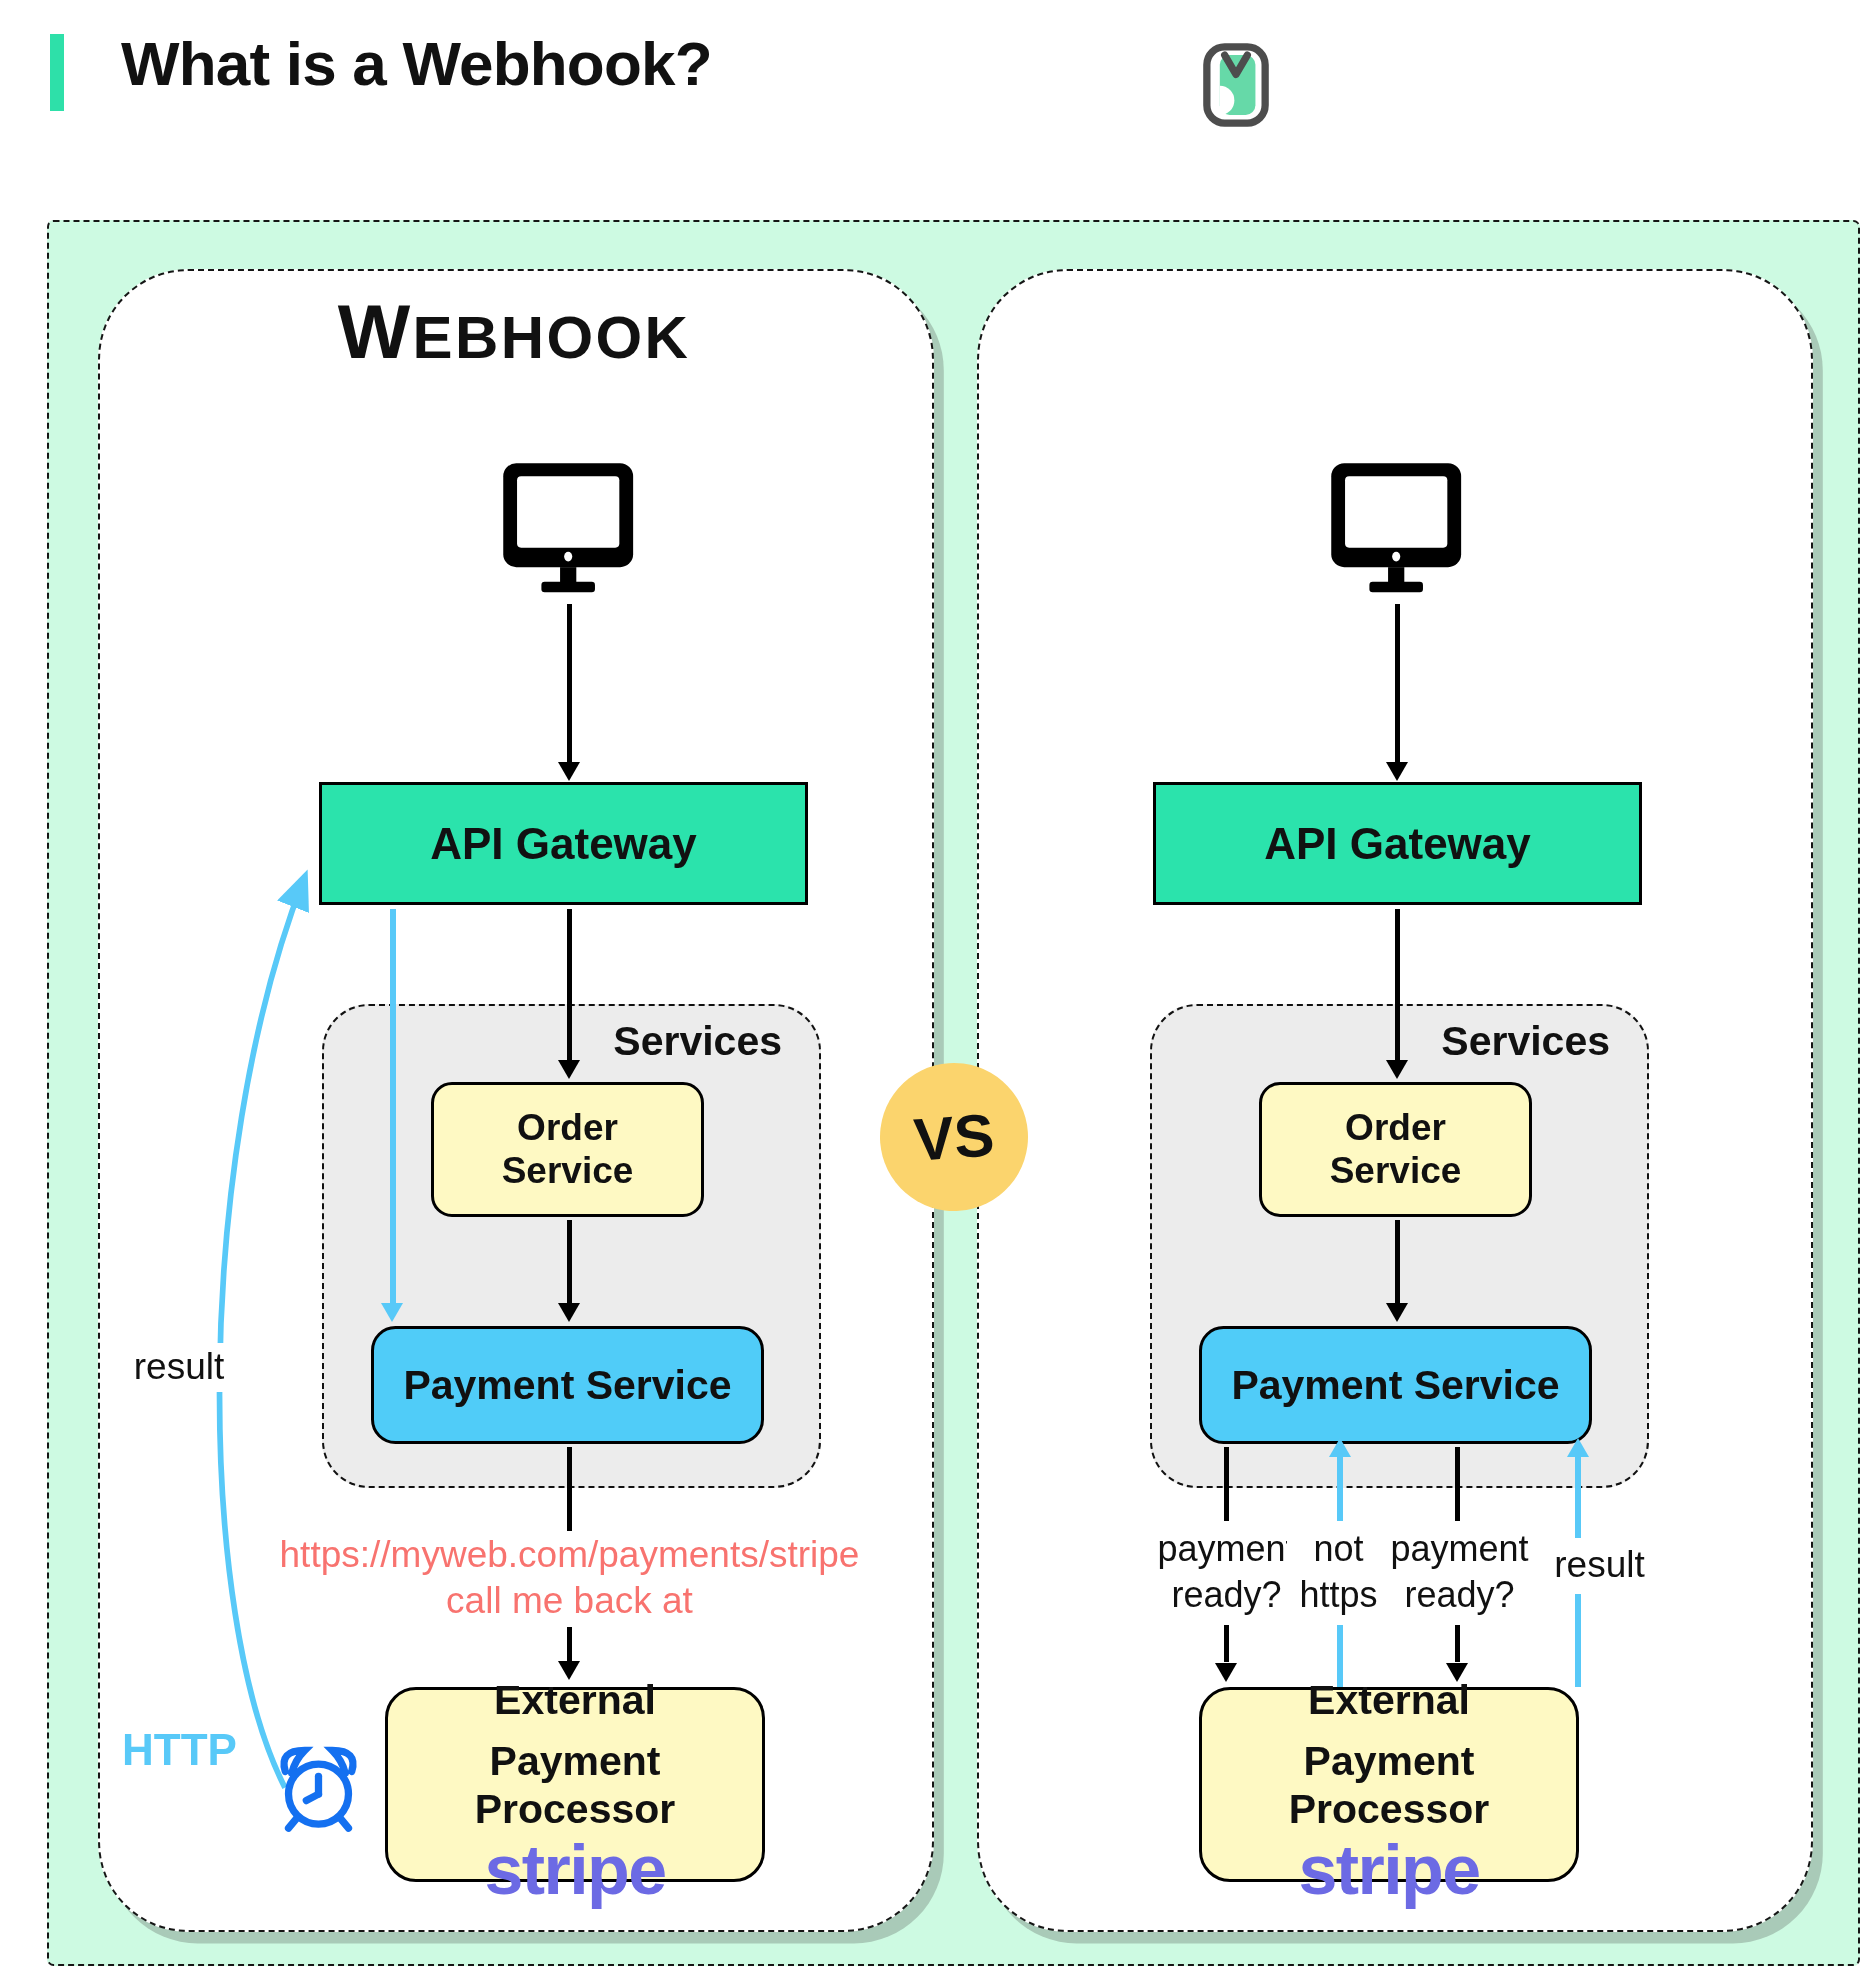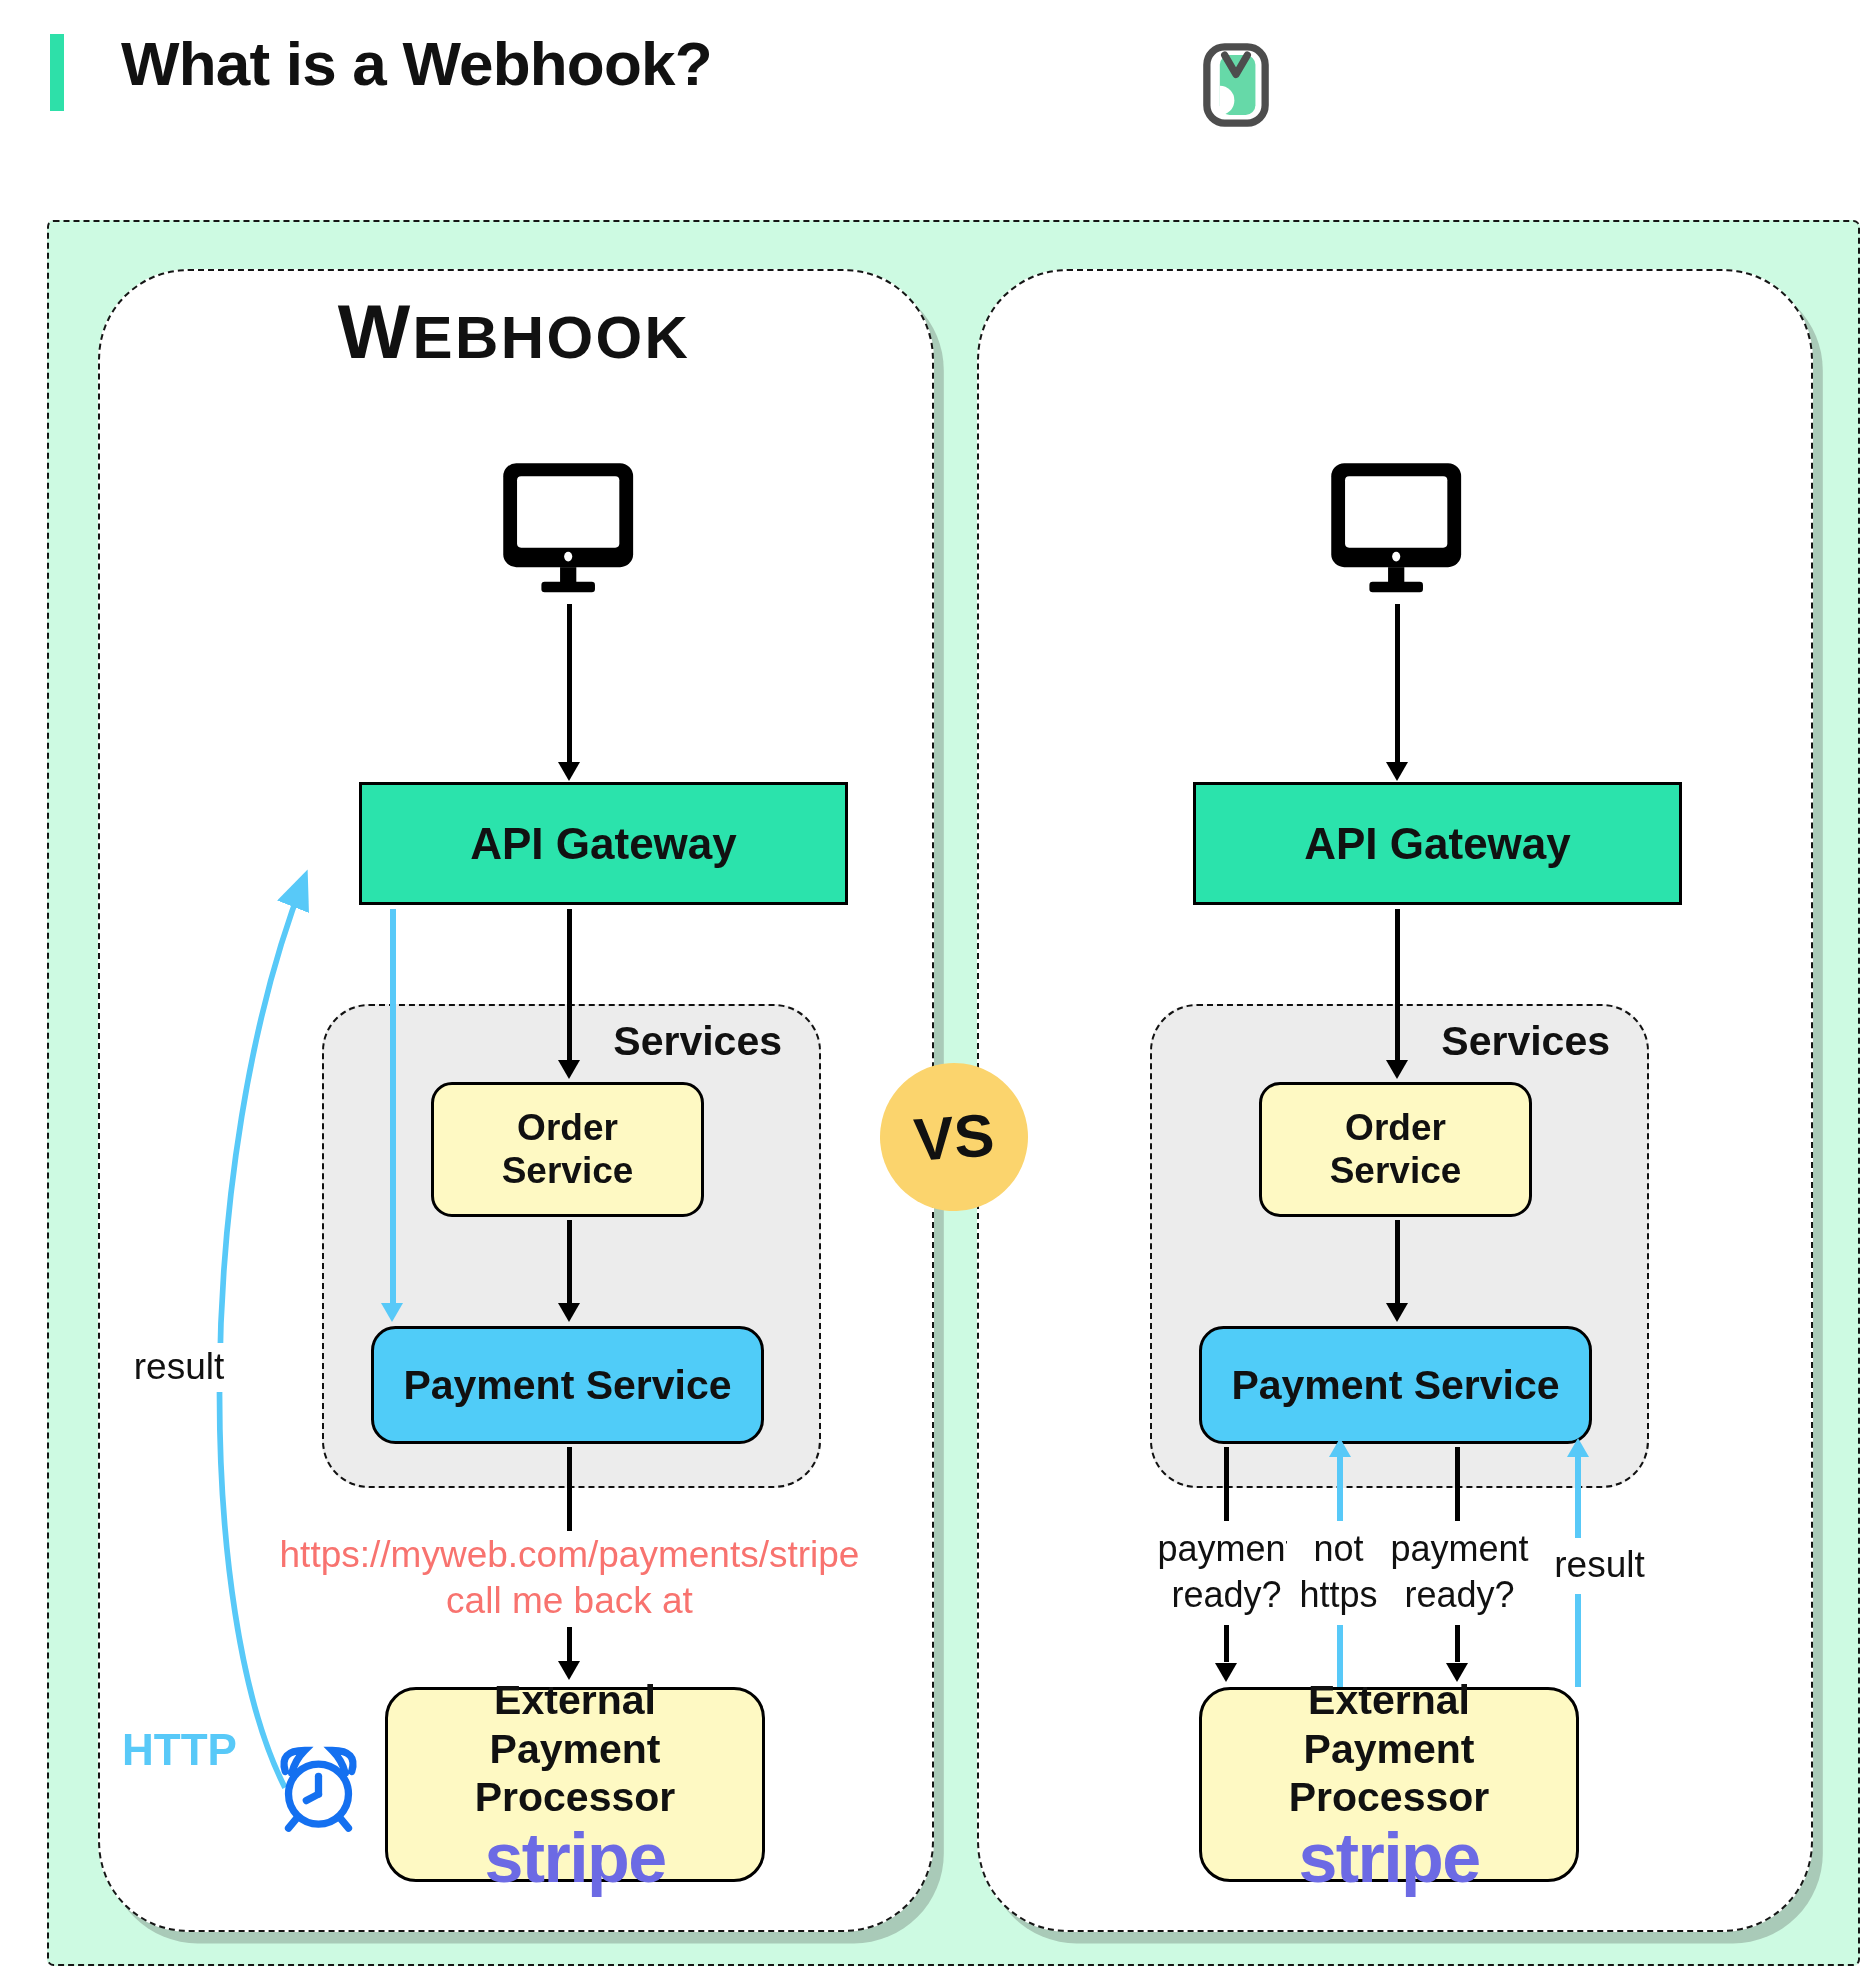--- a/index.html
+++ b/index.html
@@ -24,28 +24,28 @@
   .panel.right{left:977px;}
   .panel-title{top:287px;width:832px;text-align:center;font-size:60px;font-weight:900;
                text-transform:uppercase;letter-spacing:2.4px;z-index:3;}
   .panel-title::first-letter{font-size:1.28em;}
   .panel-title.left{left:98px;}
   .panel-title.right{left:977px;}
 
   
   .node{box-sizing:border-box;display:flex;flex-direction:column;align-items:center;
         justify-content:center;text-align:center;background:#fef9c3;border:3.3px solid #000;z-index:2;}
-  .gateway{width:489px;height:123px;background:#2be3ac;font-size:44px;font-weight:700;margin-left:40px;}
+  .gateway{width:489px;height:123px;background:#2be3ac;font-size:44px;font-weight:700;}
   .services-group{width:495px;height:480px;background:#ececec;border:2.4px dashed #111;
                   border-radius:47px;z-index:1;}
   .services-label{width:261px;text-align:right;font-size:41px;font-weight:700;z-index:3;}
   .order{width:273px;height:135px;border-radius:21px;font-size:37px;font-weight:700;line-height:1.15;}
   .payment{width:393px;height:118px;background:#50ccf8;border-radius:24.4px;font-size:41px;font-weight:700;}
   .external{width:380px;height:195px;border-radius:31px;}
-  .external .l1,.external .l2{font-size:41px;font-weight:700;line-height:1.18;}
+  .external .l1,.external .l2{font-size:41px;font-weight:700;line-height:1.18;margin-top:12px;}
   .stripe{font-size:70px;font-weight:700;color:#6c6ae4;letter-spacing:-1.6px;margin-top:1.6px;line-height:1;}
 
   
   .vline{position:absolute;width:4.9px;background:#000;z-index:2;}
   .vline.blue{width:5.7px;background:#58c9f8;}
   .head-down{position:absolute;width:0;height:0;border-left:11.4px solid transparent;
              border-right:11.4px solid transparent;border-top:19.5px solid #000;z-index:2;}
   .head-down.blue{border-top-color:#58c9f8;}
   .head-up{position:absolute;width:0;height:0;border-left:11.4px solid transparent;
            border-right:11.4px solid transparent;border-bottom:19.5px solid #58c9f8;z-index:2;}

